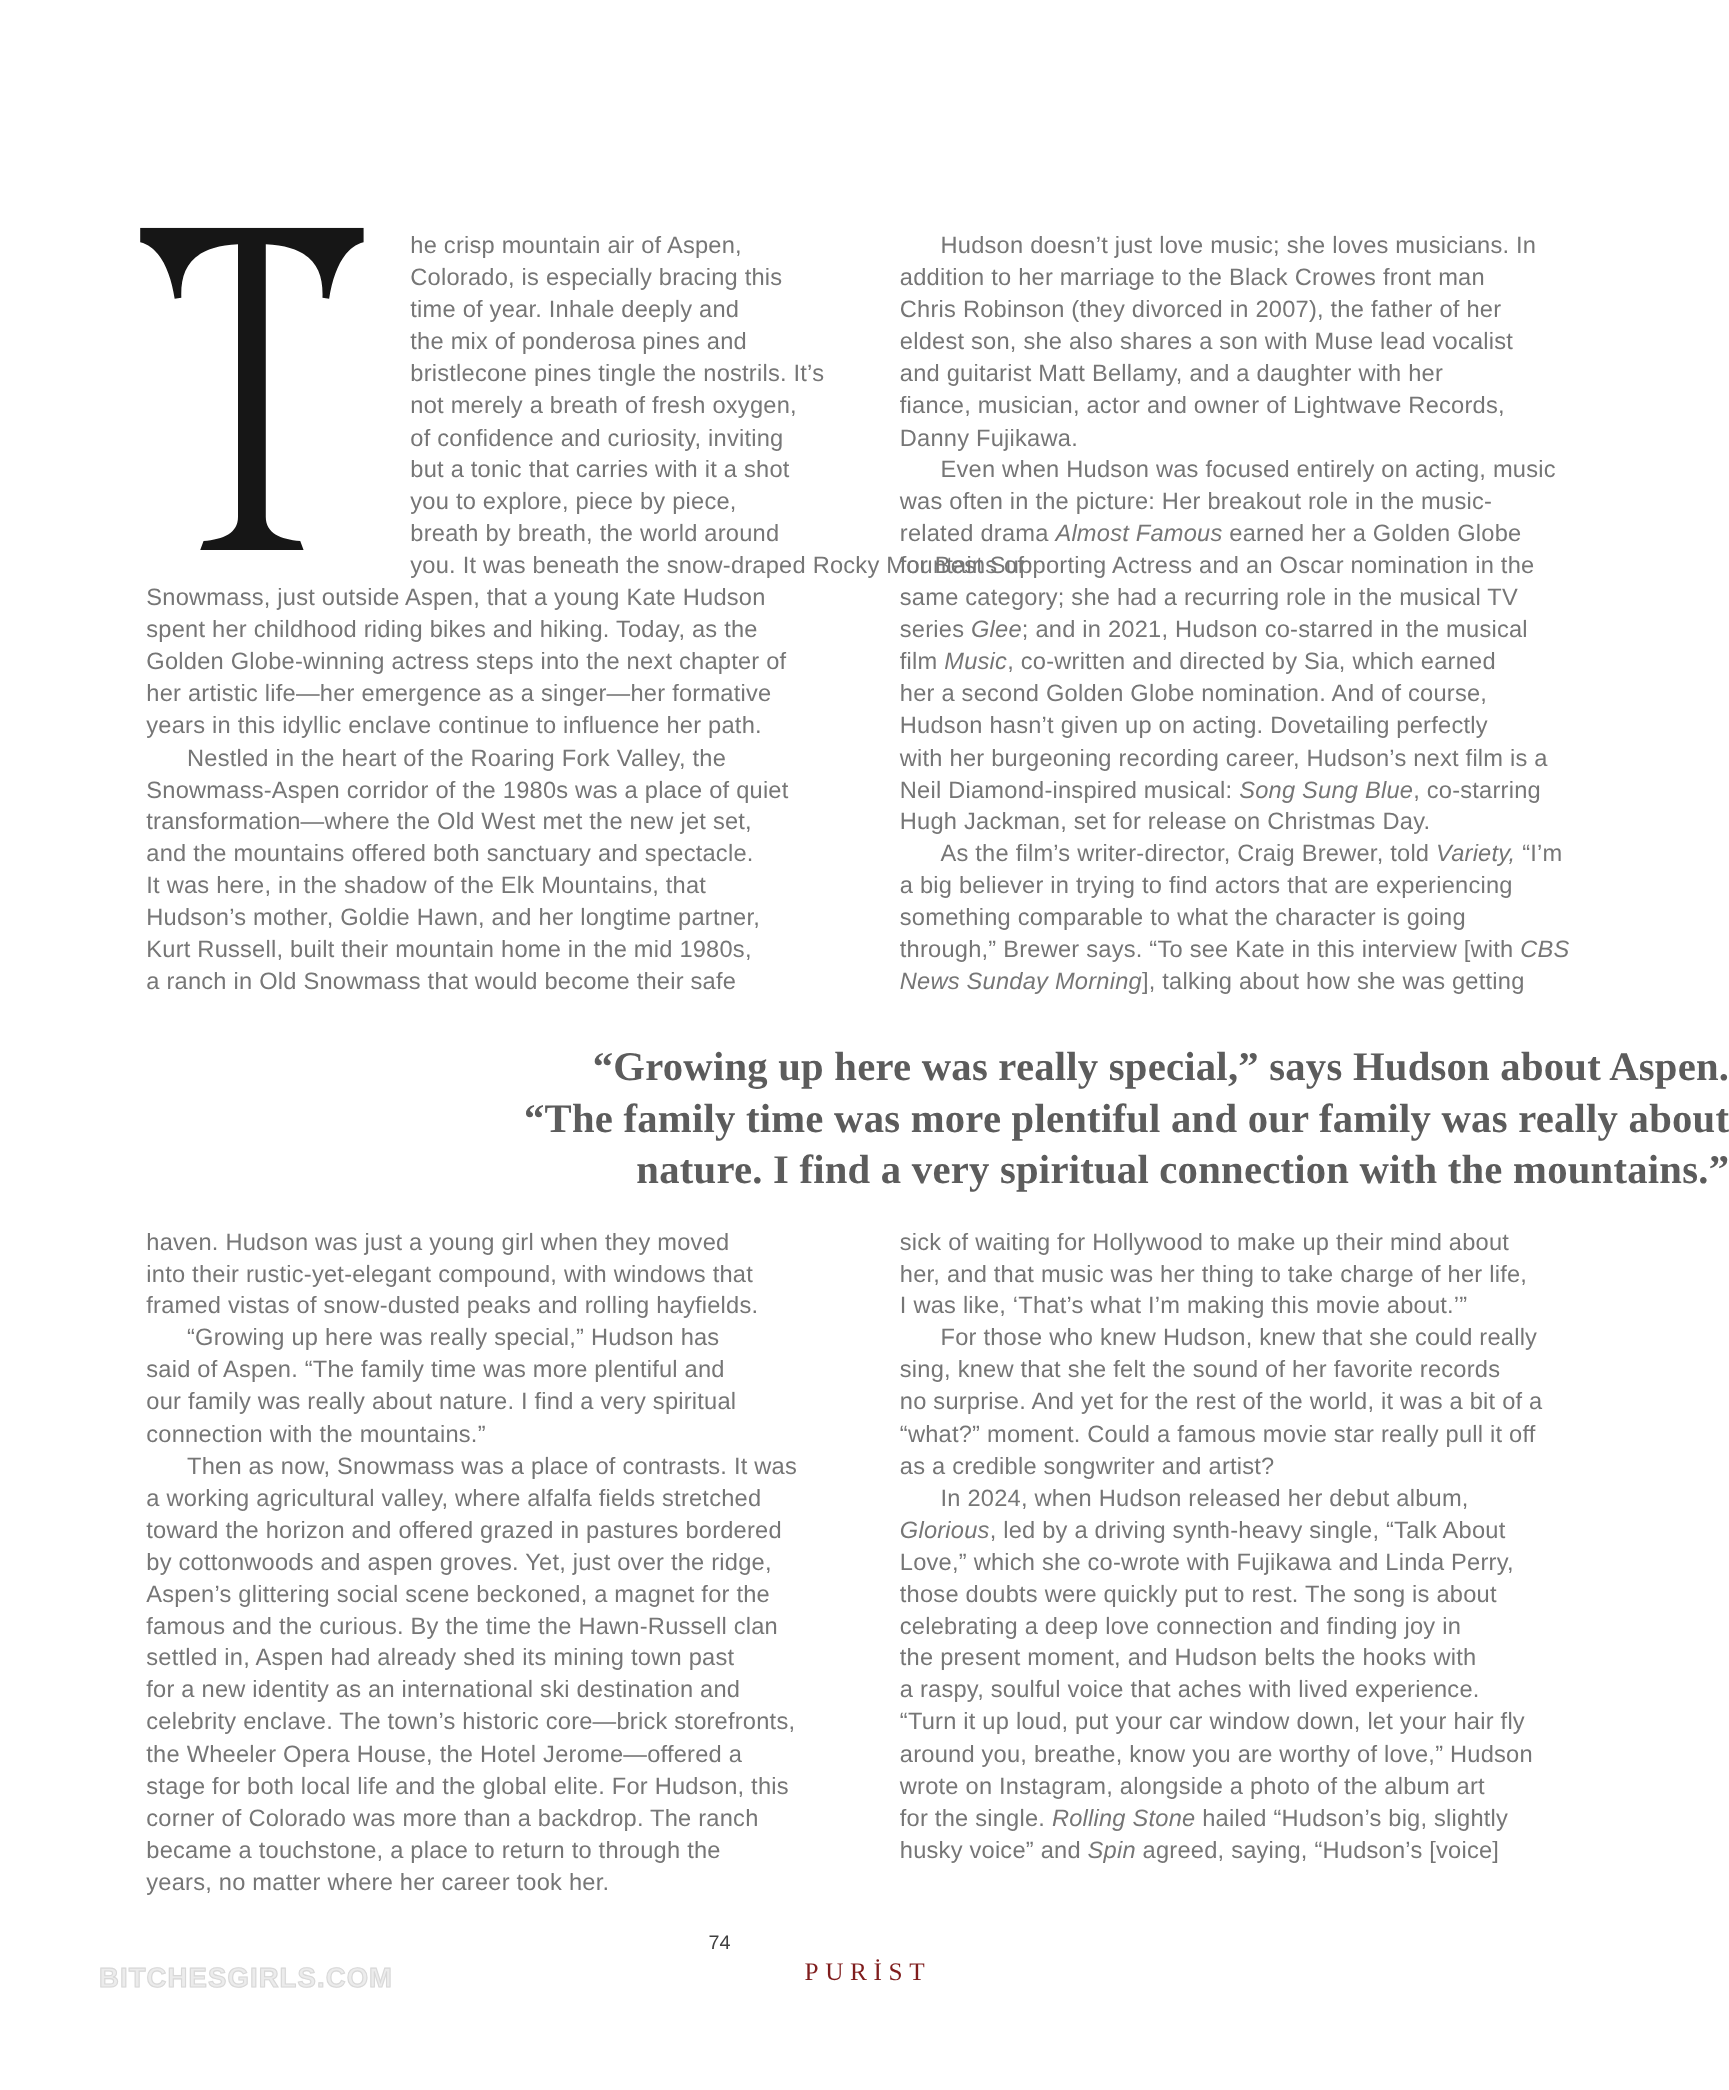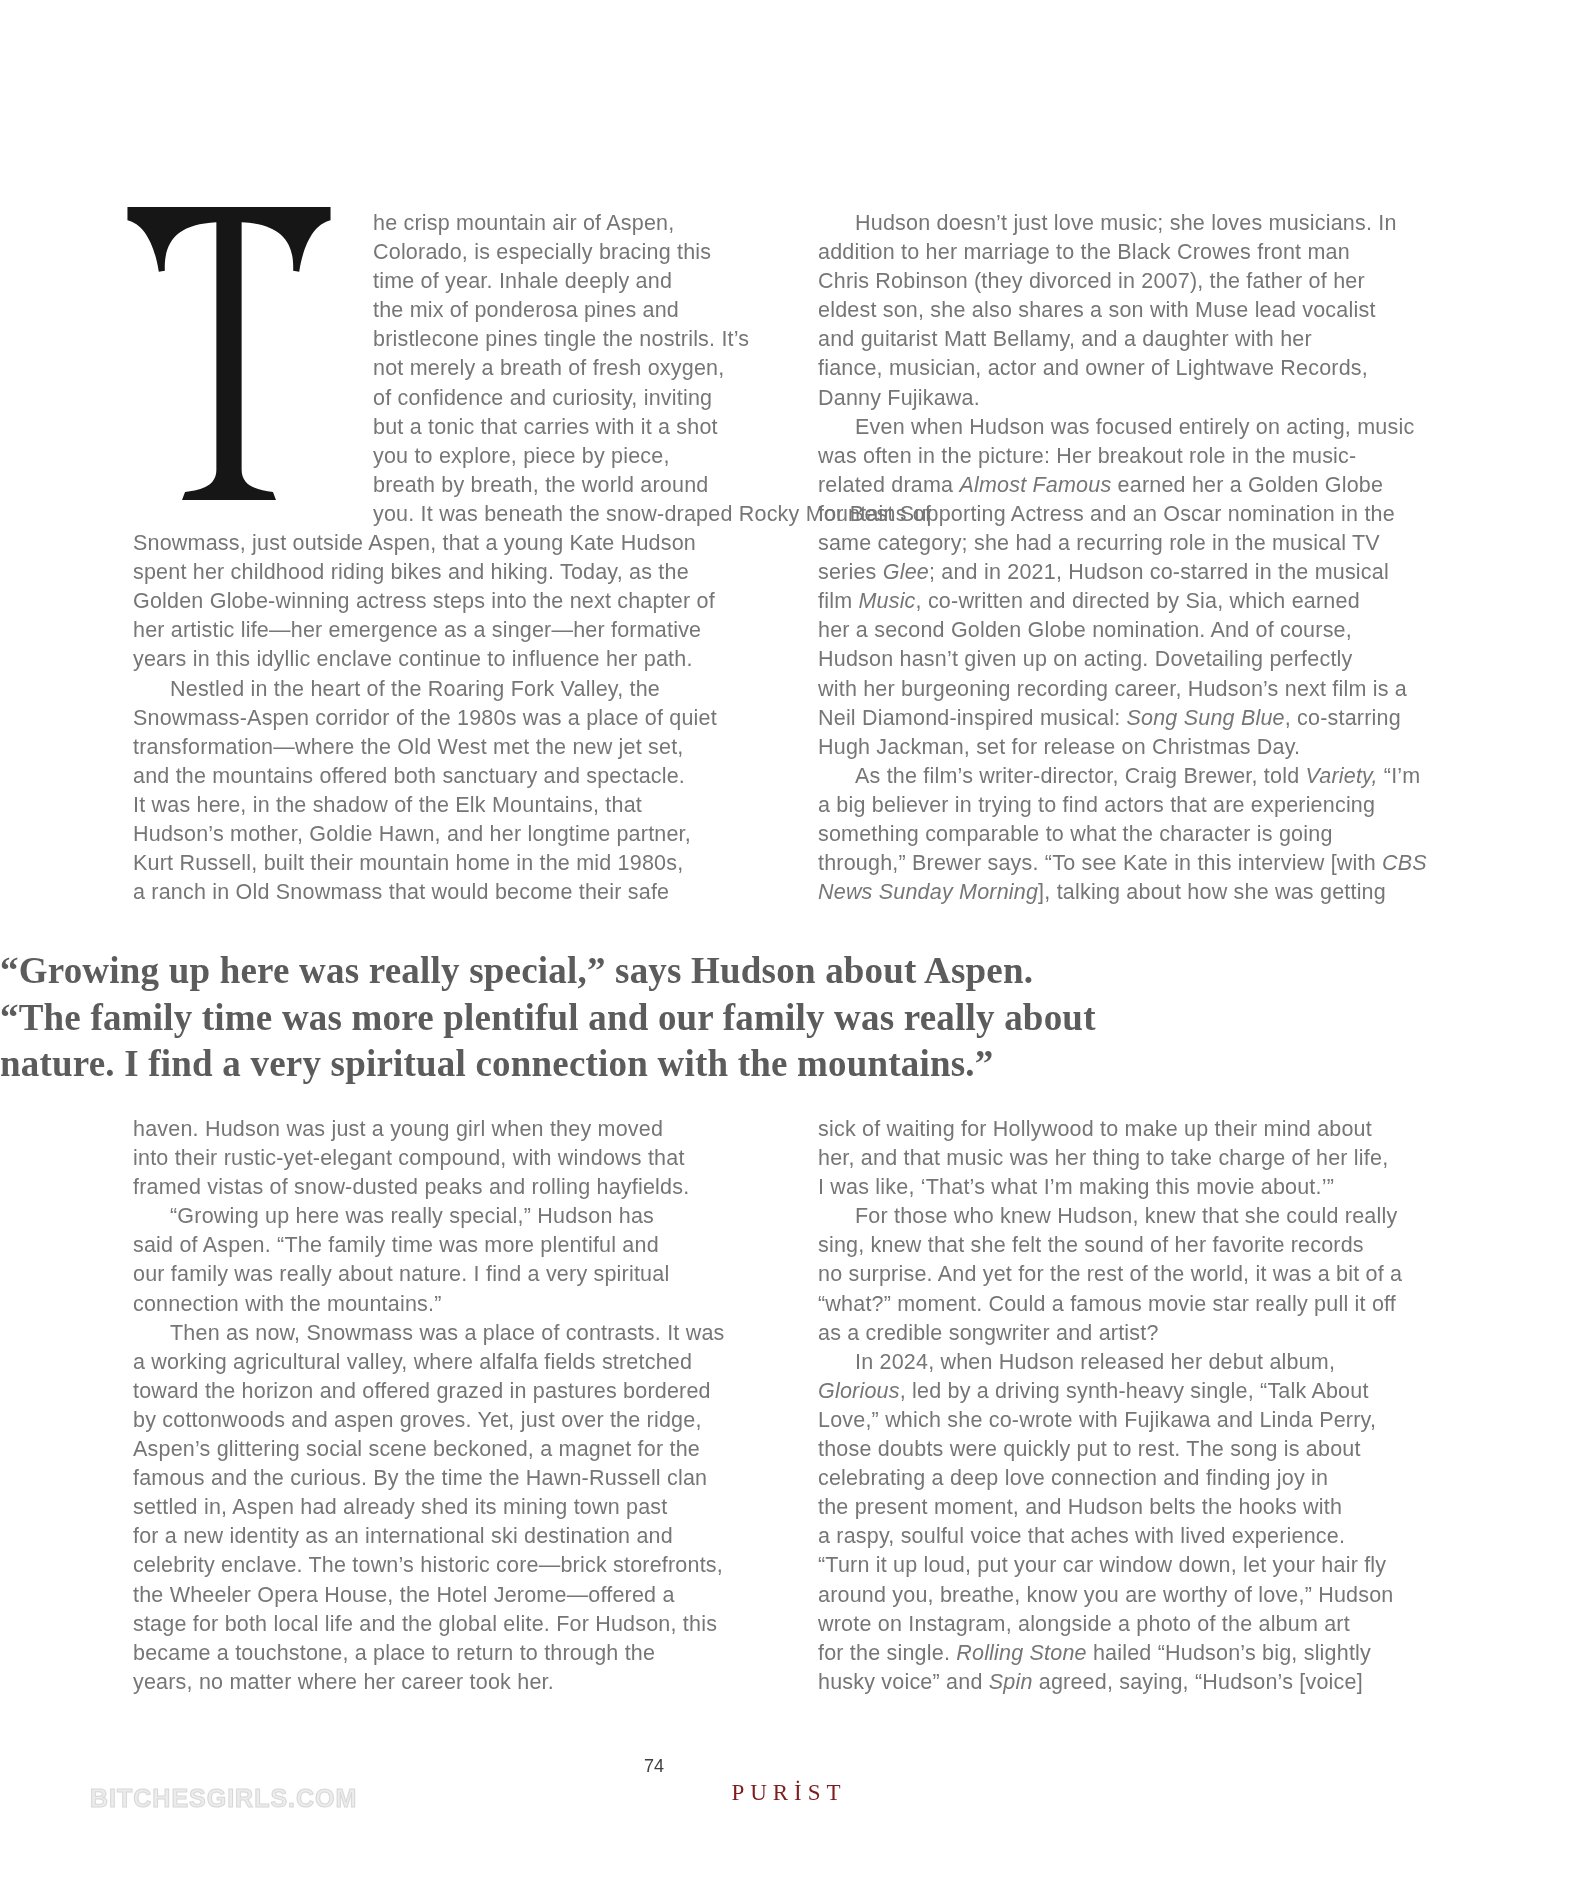--- a/index.html
+++ b/index.html
@@ -8,21 +8,21 @@
   .col{position:absolute;font-size:21.5px;color:#767676;letter-spacing:0.2px;}
   .line{height:29.1px;line-height:29.1px;white-space:nowrap;}
   .line.ind{text-indent:37px;}
   .line i{font-style:italic;}
   #col-top-left{left:133px;top:209px;width:655px;}
   #col-top-right{left:818px;top:209px;width:660px;}
   #col-bot-left{left:133px;top:1115px;width:655px;}
   #col-bot-right{left:818px;top:1115px;width:660px;}
   .dropcap{float:left;width:240px;height:291px;}
   .dropcap svg{display:block;margin:-2px 0 0 -8px;}
-  .pullquote{position:absolute;left:0;top:948px;width:1572px;text-align:left;
+  .pullquote{position:absolute;left:0;top:948px;width:1572px;text-align:right;
              font-family:"Liberation Serif",serif;font-weight:bold;font-size:37px;
              line-height:46.5px;color:#5c5c5c;letter-spacing:0.2px;}
   .watermark{position:absolute;left:90px;top:1784px;
              font-family:"Liberation Sans",sans-serif;font-weight:bold;font-size:25px;
              letter-spacing:1px;color:#ececec;-webkit-text-stroke:1px #d8d8d8;
              text-shadow:0 0 1px #d9d9d9;}
   .page-number{position:absolute;left:0;top:1756px;width:1308px;text-align:center;
                font-family:"Liberation Sans",sans-serif;font-size:18px;color:#3f3f3f;}
   .magazine-logo{position:absolute;left:0;top:1780px;width:1572px;text-align:center;
                  font-family:"Liberation Serif",serif;font-size:23px;letter-spacing:6px;
@@ -112,20 +112,21 @@
       <div class="line">a working agricultural valley, where alfalfa fields stretched</div>
       <div class="line">toward the horizon and offered grazed in pastures bordered</div>
       <div class="line">by cottonwoods and aspen groves. Yet, just over the ridge,</div>
       <div class="line">Aspen’s glittering social scene beckoned, a magnet for the</div>
       <div class="line">famous and the curious. By the time the Hawn-Russell clan</div>
       <div class="line">settled in, Aspen had already shed its mining town past</div>
       <div class="line">for a new identity as an international ski destination and</div>
       <div class="line">celebrity enclave. The town’s historic core—brick storefronts,</div>
       <div class="line">the Wheeler Opera House, the Hotel Jerome—offered a</div>
       <div class="line">stage for both local life and the global elite. For Hudson, this</div>
+      <div class="line">corner of Colorado was more than a backdrop. The ranch</div>
       <div class="line">became a touchstone, a place to return to through the</div>
       <div class="line">years, no matter where her career took her.</div>
     </section>
 
   <section class="col" id="col-bot-right">
       <div class="line">sick of waiting for Hollywood to make up their mind about</div>
       <div class="line">her, and that music was her thing to take charge of her life,</div>
       <div class="line">I was like, ‘That’s what I’m making this movie about.’”</div>
       <div class="line ind">For those who knew Hudson, knew that she could really</div>
       <div class="line">sing, knew that she felt the sound of her favorite records</div>

